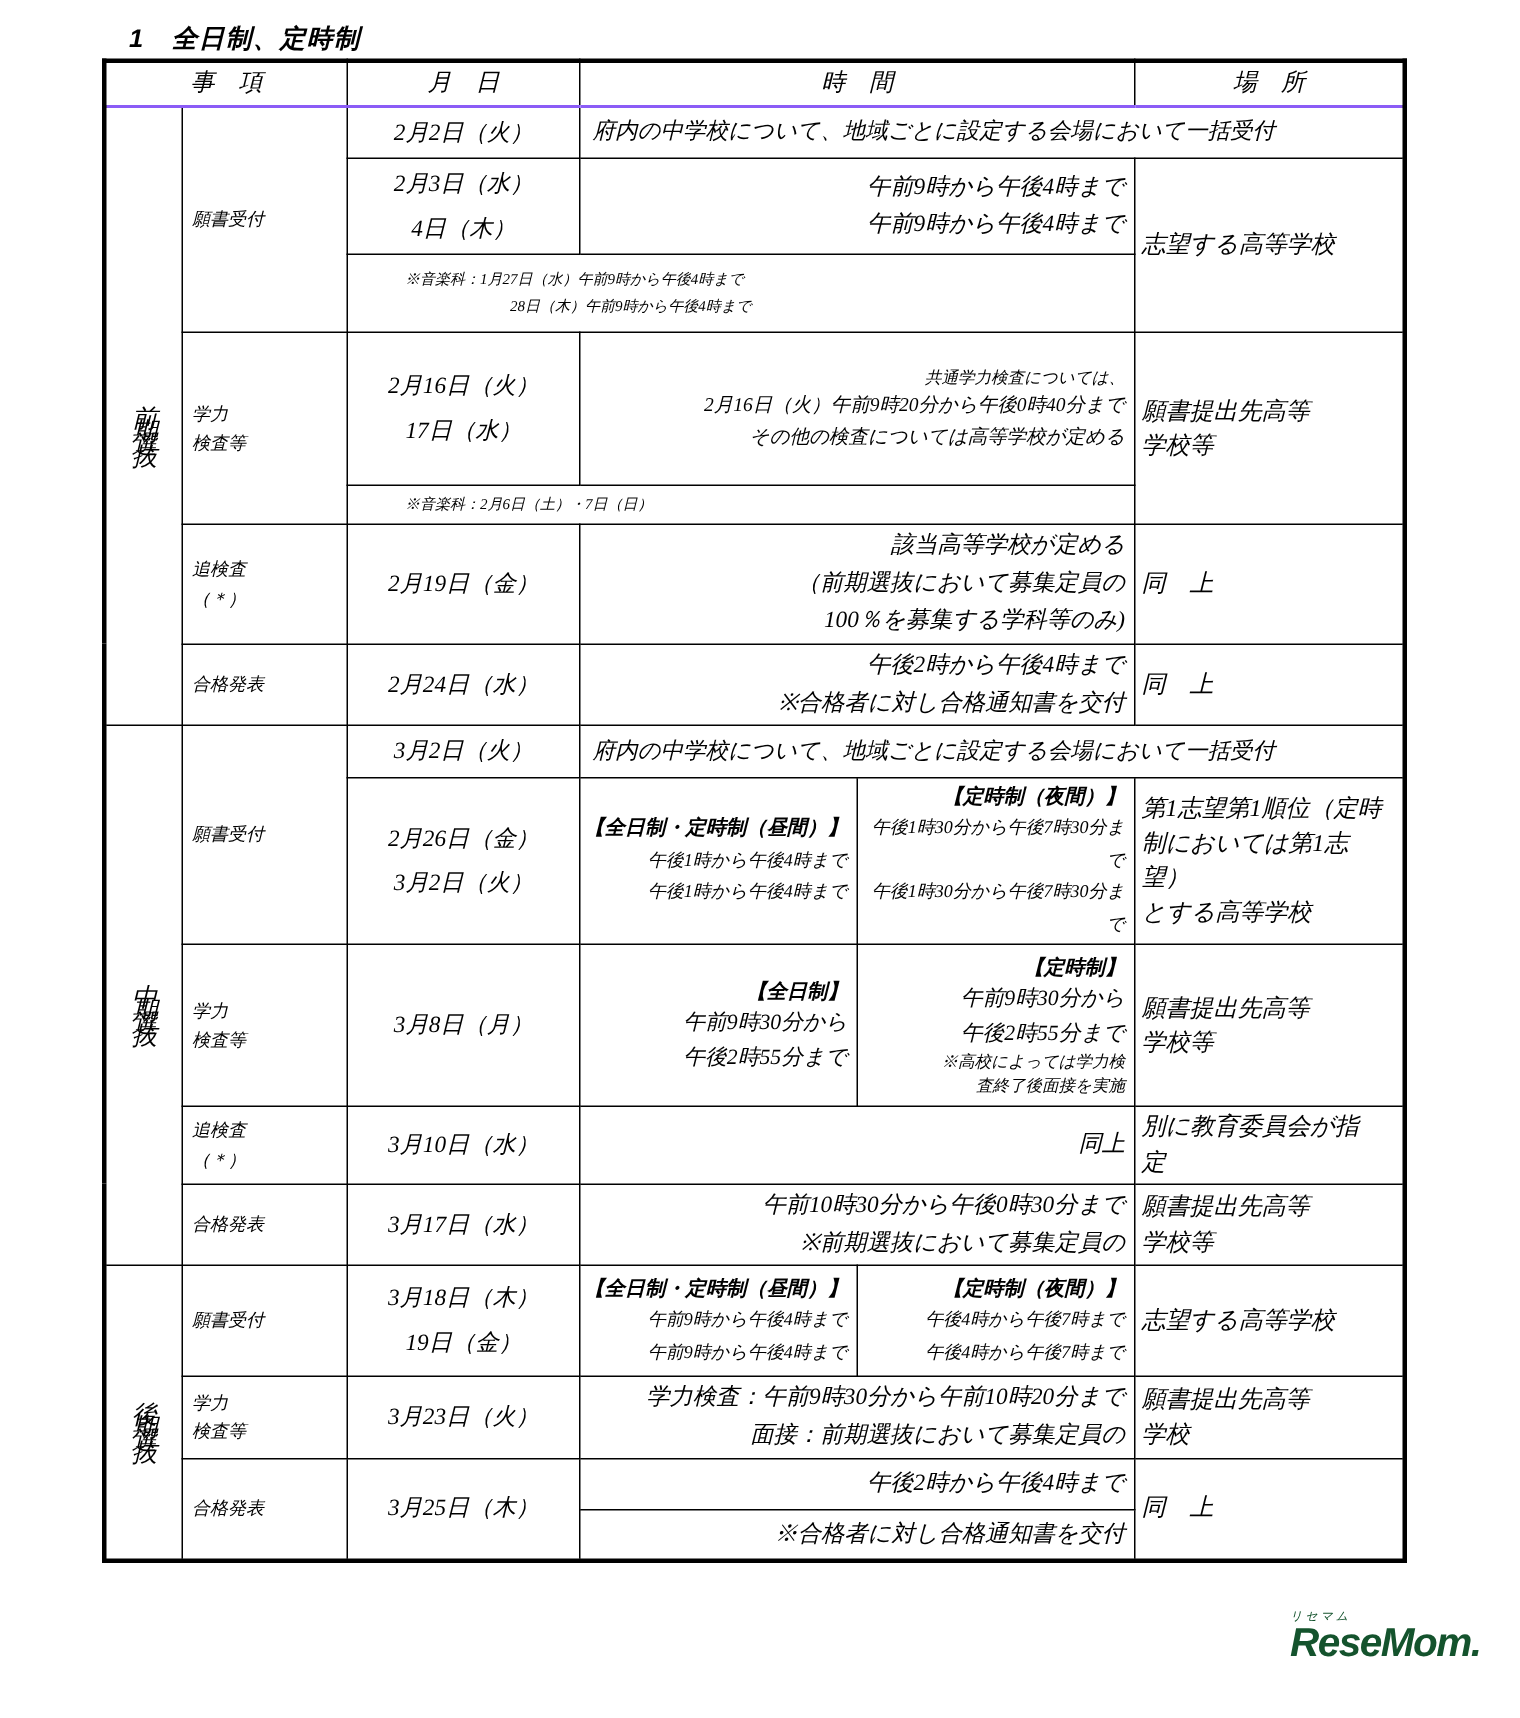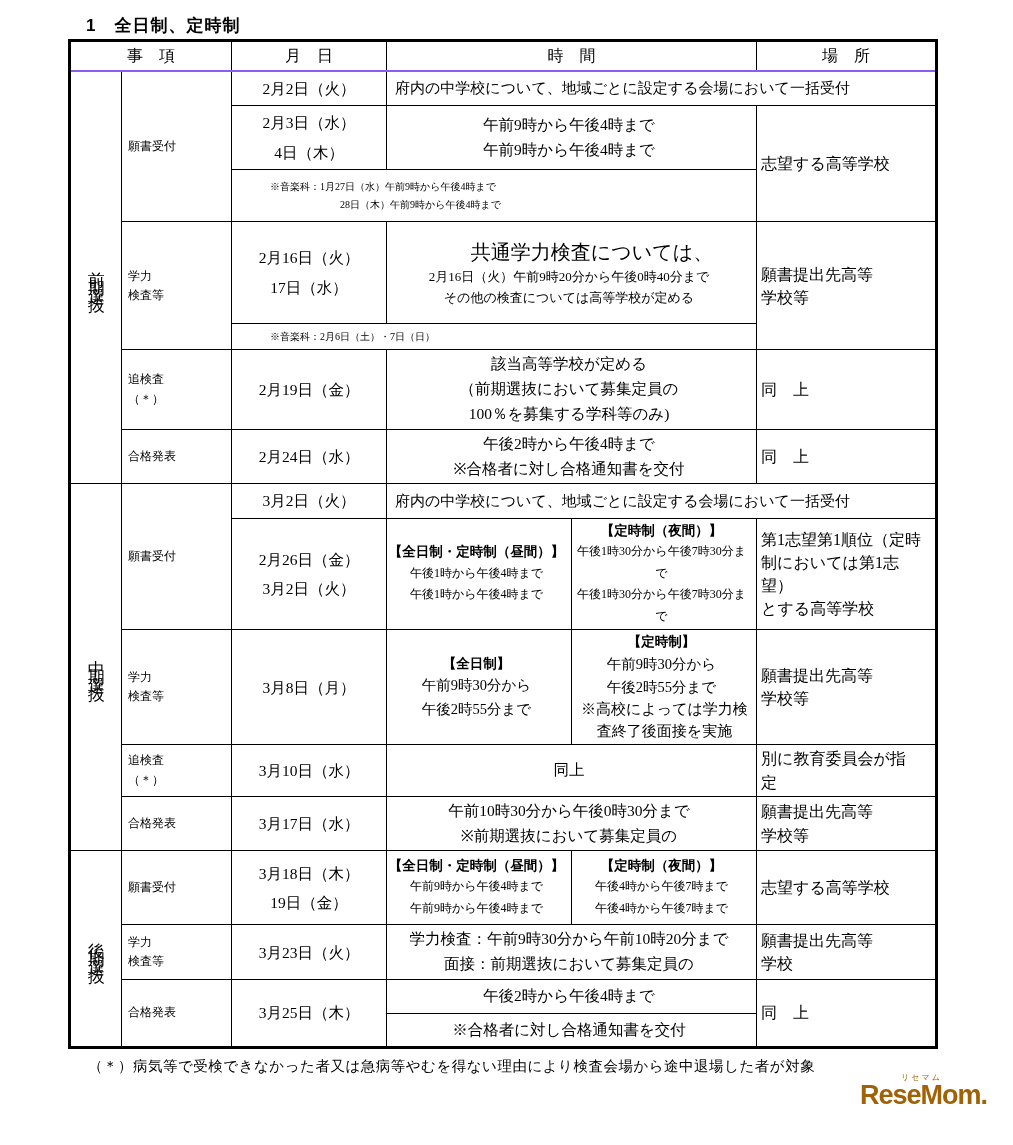--- a/index.html
+++ b/index.html
@@ -1,21 +1,21 @@
 <!DOCTYPE html>
 <html><head>
 <meta charset="utf-8">
 <style>
   html,body{margin:0;padding:0;background:#fff;color:#000;}
   body{
     width:1013px;min-height:1145px;
     font-family:"Liberation Serif","DejaVu Serif",serif;
     -webkit-font-smoothing:antialiased;
   }
-  .doc{padding:10px 30px 10px 68px;position:relative;min-height:1125px;box-sizing:border-box;}
+  .doc{padding:10px 30px 10px 68px;position:relative;min-height:1125px;box-sizing:border-box;font-style:italic;}
   .title{
     font-family:"Liberation Sans","DejaVu Sans",sans-serif;
     font-weight:bold;font-size:17px;margin:4px 0 2px 18px;letter-spacing:1px;
   }
   .subtitle{
     font-family:"Liberation Sans","DejaVu Sans",sans-serif;
     font-weight:bold;font-size:16px;margin:2px 0 5px 2px;letter-spacing:1px;
   }
   table.tbl{
     border-collapse:collapse;table-layout:fixed;width:867px;
@@ -33,50 +33,50 @@
     font-size:16px;text-align:center;padding:2px;
   }
   .pw{white-space:pre-wrap;}
   td.period{text-align:center;padding:0;}
   .vtext{
     writing-mode:vertical-rl;text-orientation:upright;
     display:inline-block;font-size:17px;letter-spacing:0.5em;
   }
   td.item{text-align:left;font-size:12px;line-height:1.6;}
   td.date{text-align:center;font-size:15.5px;line-height:1.9;}
-  td.time{text-align:center;padding-left:1px;line-height:1.6;}
+  td.time{text-align:right;padding-left:1px;line-height:1.6;}
   td.place{text-align:left;font-size:16px;padding-left:4px;line-height:1.45;}
   td.note{font-size:15px;padding-left:8px;}
   td.music{font-size:10px;padding-left:38px;line-height:1.75;}
   .t-head{
     font-family:"Liberation Sans","DejaVu Sans",sans-serif;
     font-weight:bold;font-size:13.5px;line-height:1.5;
   }
-  .t-main{font-size:20px;line-height:1.5;margin-left:46px;}
+  .t-main{font-size:11px;line-height:1.5;margin-left:46px;}
   .t-detail{font-size:13px;line-height:1.6;}
   .t-small{font-size:12px;line-height:1.8;}
   .t-norm{font-size:14.5px;line-height:1.6;}
-  .t-xsmall{font-size:15px;line-height:1.45;padding-left:6px;}
+  .t-xsmall{font-size:11px;line-height:1.45;padding-left:6px;}
   .nb{border-bottom-style:none;}
   .dt{border-top:1px dotted #000;}
   
   tr.rh-hdr{height:26px;}
   tr.rh-z1{height:30px;}  tr.rh-z2{height:60px;}  tr.rh-z3{height:52px;}
   tr.rh-z4{height:102px;} tr.rh-z5{height:26px;}  tr.rh-z6{height:76px;}
   tr.rh-z7{height:50px;}
   tr.rh-c1{height:32px;}  tr.rh-c2{height:98px;}  tr.rh-c3{height:108px;}
   tr.rh-c4{height:48px;}  tr.rh-c5{height:50px;}
   tr.rh-k1{height:74px;}  tr.rh-k2{height:50px;}  tr.rh-k3{height:34px;}
   tr.rh-k4{height:34px;}
   .footnote{
     font-size:14.5px;margin:8px 0 0 20px;letter-spacing:0.5px;
   }
   .logo{
-    position:absolute;right:26px;bottom:14px;text-align:center;
-    color:#a16207;
+    position:absolute;right:26px;bottom:14px;text-align:left;
+    color:#14532d;
     font-family:"Liberation Sans","DejaVu Sans",sans-serif;
   }
   .logo-ruby{display:block;font-size:8px;letter-spacing:2px;margin:0 4px -3px 0;}
   .logo-text{font-size:27px;font-weight:bold;letter-spacing:-1px;}
 </style>
 </head>
 <body>
 
 <div class="doc">
 
@@ -241,20 +241,19 @@
         <td class="date pw" rowspan="2">3月25日（木）</td>
         <td class="time pw" colspan="2">午後2時から午後4時まで</td>
         <td class="place pw" rowspan="2">同　上</td>
       </tr>
       <tr class="rh-k4">
         <td class="time pw" colspan="2">※合格者に対し合格通知書を交付</td>
       </tr>
     </tbody>
   </table>
 
-  <div class="footnote">（＊）病気等で受検できなかった者又は急病等やむを得ない理由により検査会場から途中退場した者が対象</div>
 
   <div class="logo">
     <span class="logo-ruby">リセマム</span>
     <span class="logo-text">ReseMom.</span>
   </div>
 
 </div>
 
 </body></html>

